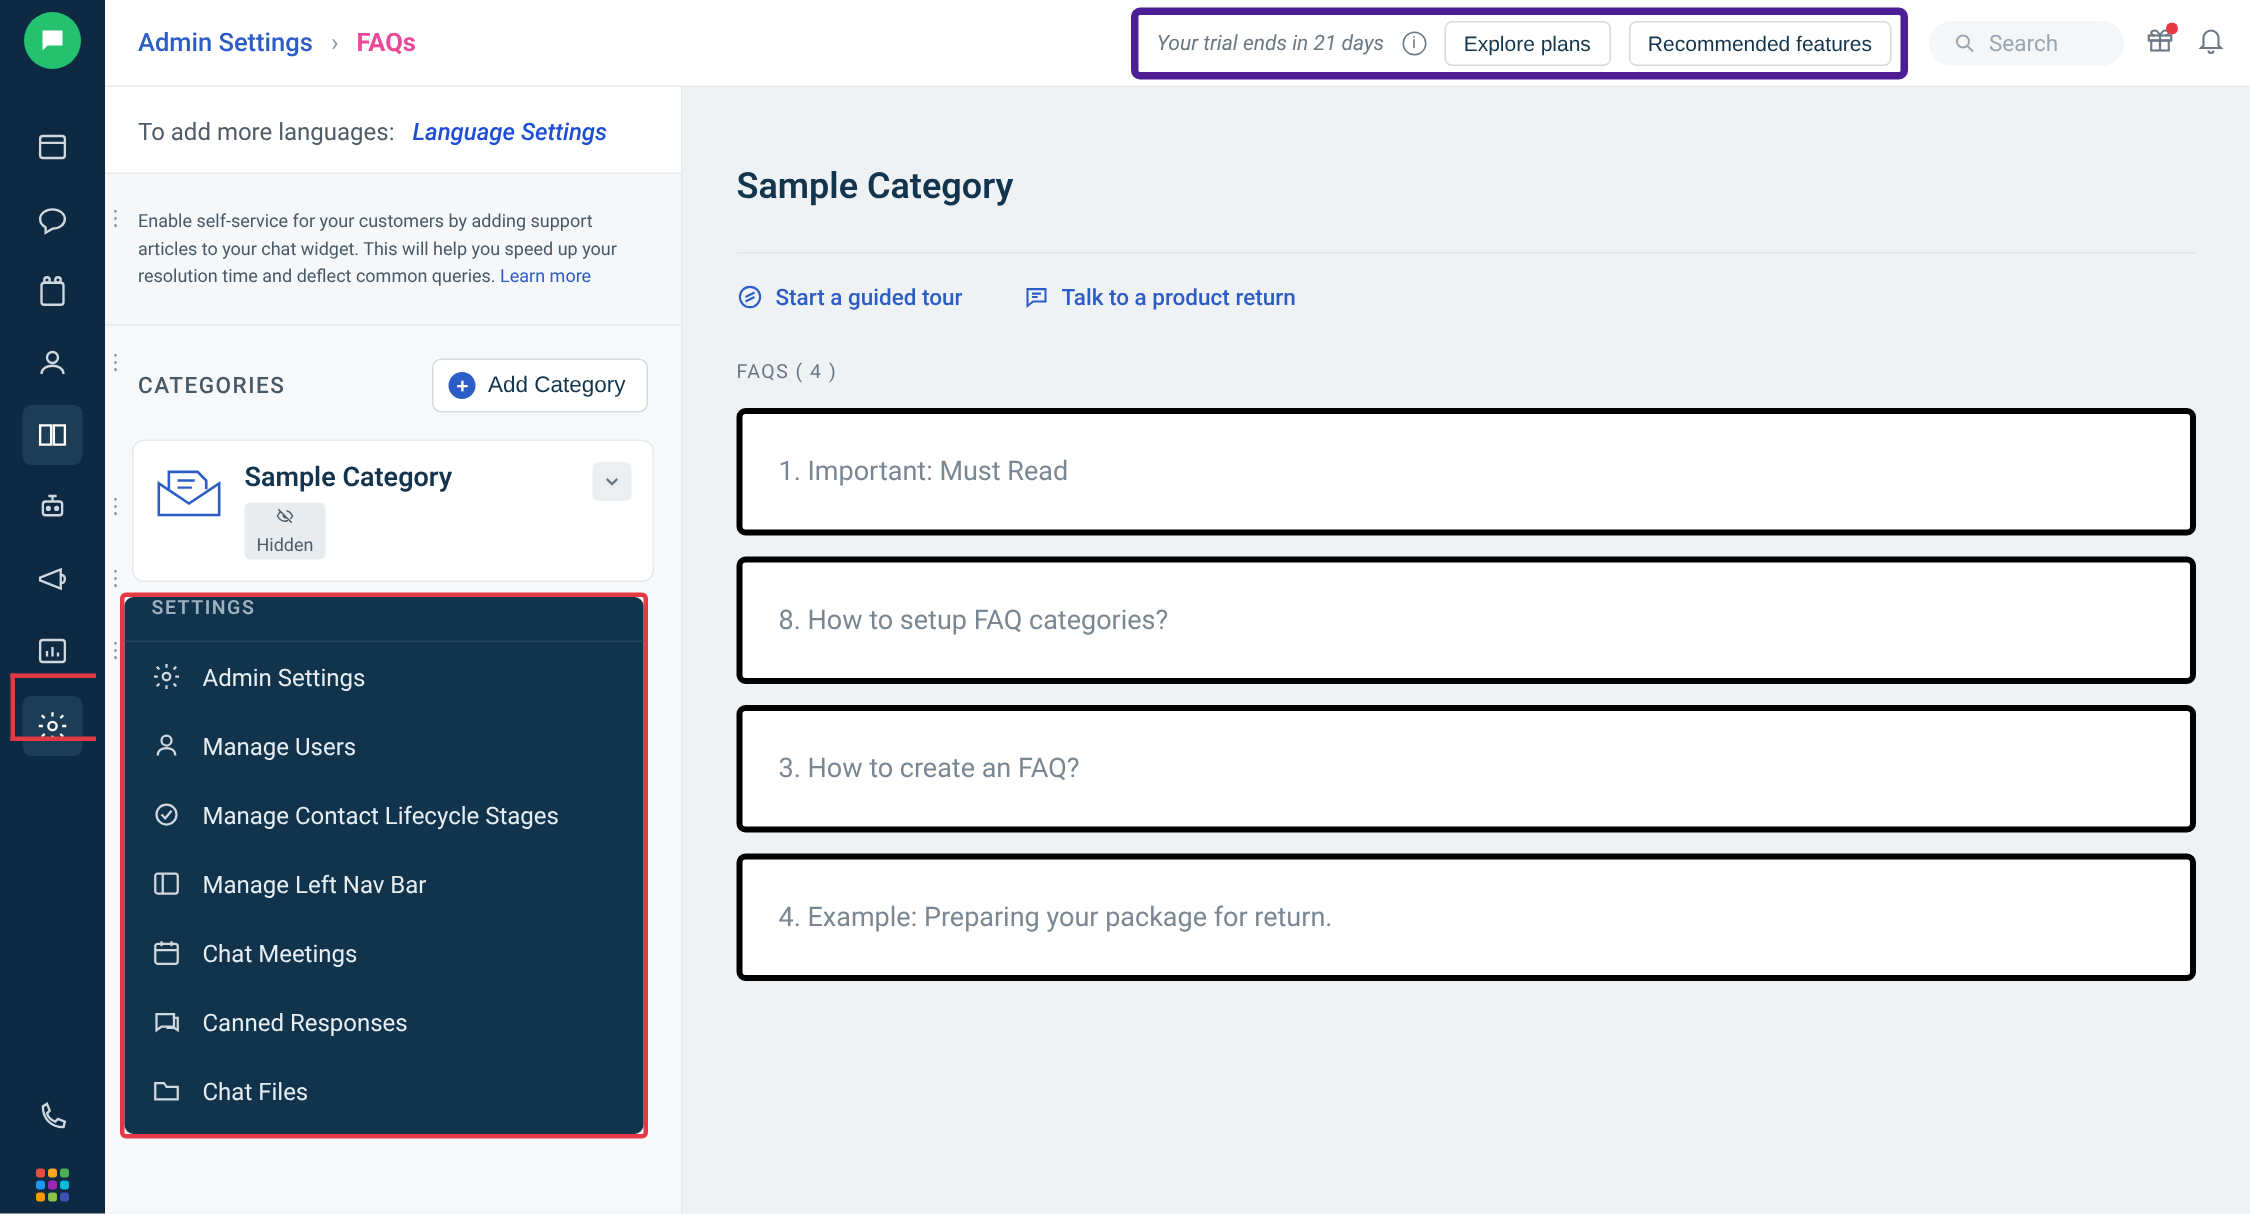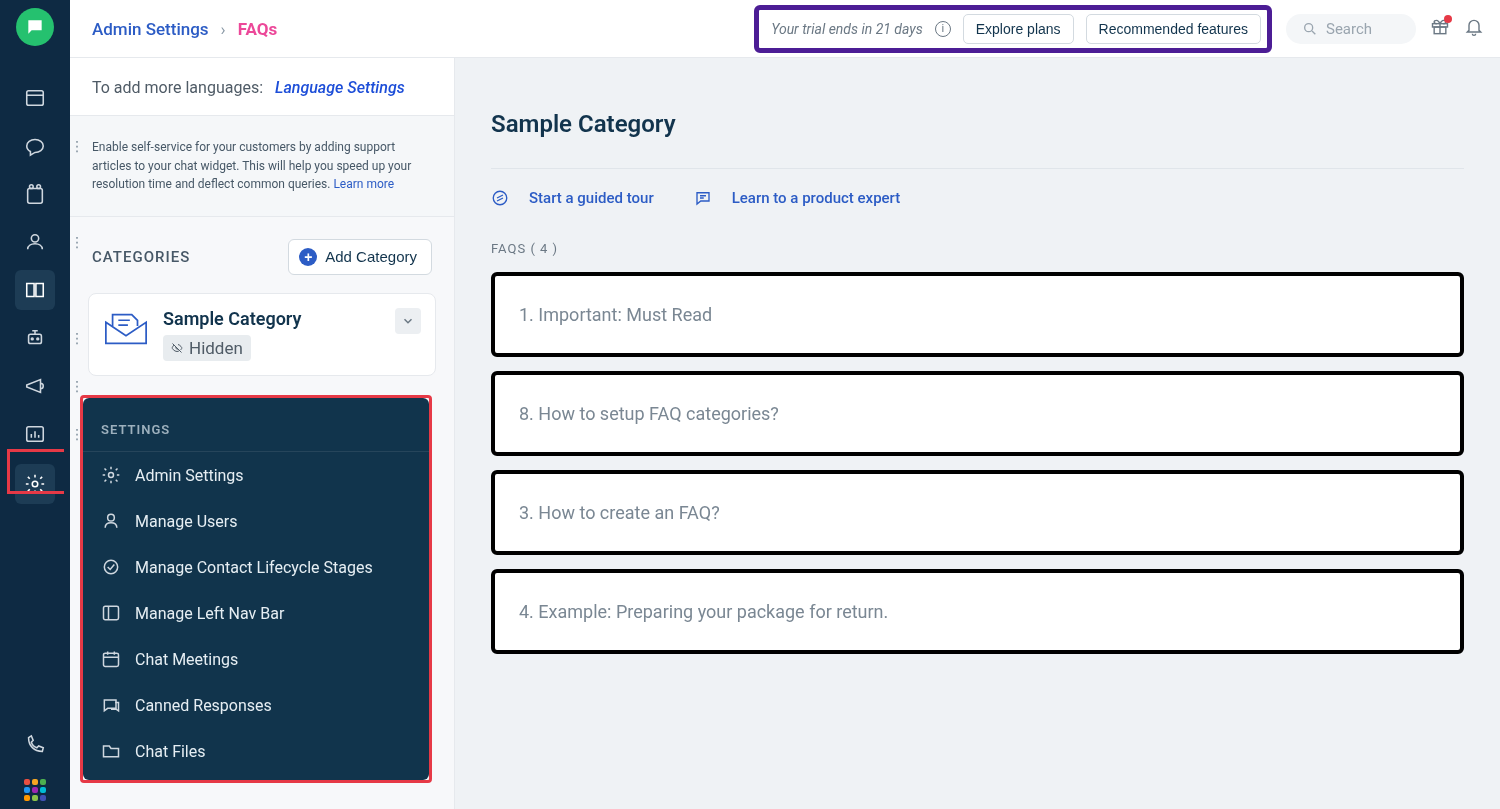--- a/index.html
+++ b/index.html
@@ -131,21 +131,21 @@
     .cat-card .envelope {
       width: 46px; height: 40px;
       stroke: #2c5cc5; fill: none;
     }
     .cat-card .body { flex: 1; }
     .cat-card .ctitle { font-size: 18px; font-weight: 600; color: #12344d; }
     .hidden-chip {
       display: inline-flex; align-items: center; gap: 6px;
       background: #e8ecef; border-radius: 4px;
       padding: 3px 8px; margin-top: 6px;
-      font-size: 17px; color: #4f5b66;
+      font-size: 12px; color: #4f5b66; flex-direction: column;
     }
     .cat-card .chev {
       width: 26px; height: 26px; border-radius: 4px;
       background: #eceff2;
       display:flex; align-items:center; justify-content:center;
       cursor: pointer;
     }
 
     
     .settings-popover-wrap {
@@ -157,21 +157,21 @@
       z-index: 25;
     }
     .settings-popover {
       background: #11344c;
       border-radius: 6px;
       width: 100%;
       padding-bottom: 6px;
     }
     .settings-popover .hdr {
       color: #9db0bd; font-size: 13px; letter-spacing: 1px; font-weight: 600;
-      padding: 24px 18px 14px 18px;
+      padding: 0 18px 14px 18px;
       border-bottom: 1px solid #26455b;
     }
     .s-item {
       display: flex; align-items: center; gap: 14px;
       padding: 13px 18px;
       color: #e6eef3; font-size: 16px;
       cursor: pointer;
     }
     .s-item svg { stroke: #cfd7df; fill: none; stroke-width: 1.8; width: 20px; height: 20px; }
 
@@ -215,21 +215,21 @@
       padding: 6px 16px; color:#9aa5af; font-size: 15px;
       width: 130px;
     }
     .topbar-icons { display:flex; align-items:center; gap:14px; color:#6b7884; position:relative; }
     .bell-dot { position:absolute; top:-2px; right:-2px; width:8px; height:8px; background:#e63946; border-radius:50%; }
 
     .main-body { padding: 110px 36px 0 36px; }
     .mtitle { font-size: 24px; font-weight: 600; color: #12344d; margin-bottom: 30px; }
     .divider { height:1px; background:#e0e5ea; margin-bottom: 20px; }
     .link-row { display:flex; gap: 40px; align-items:center; margin-bottom: 34px; }
-    .link-row a { color:#2c5cc5; text-decoration:none; font-size:15px; font-weight:500; display:flex; gap:20px; align-items:flex-start; }
+    .link-row a { color:#2c5cc5; text-decoration:none; font-size:15px; font-weight:500; display:flex; gap:8px; align-items:flex-start; }
     .link-row svg { stroke:#2c5cc5; fill:none; width:18px; height:18px; }
     .faq-count { font-size:13px; color:#6b7884; letter-spacing:1px; margin-bottom: 16px; }
     .faq-card {
       background:#fff; border:4px solid #000000; border-radius:6px;
       padding: 28px 24px; margin-bottom: 14px;
       color:#7a8793; font-size: 18px;
     }
   </style>
 </head>
 <body>
@@ -467,21 +467,21 @@
             <circle cx="12" cy="12" r="9" stroke-width="1.8"></circle>
             <path d="M8 12l8-4M8 16l8-4" stroke-width="1.8"></path>
           </svg>
         <span>Start a guided tour</span>
       </a>
       <a href="#">
         <svg viewBox="0 0 24 24">
             <path d="M4 5h16v11H9l-5 4V5z" stroke-width="1.8"></path>
             <path d="M8 9h8M8 12h5" stroke-width="1.8"></path>
           </svg>
-        <span>Learn to a product expert</span>
+        <span>Talk to a product return</span>
       </a>
     </div>
     <div class="faq-count">FAQS ( 4 )</div>
     <div id="faq-list">
         <div class="faq-card">1. Important: Must Read</div>
         <div class="faq-card">8. How to setup FAQ categories?</div>
         <div class="faq-card">3. How to create an FAQ?</div>
         <div class="faq-card">4. Example: Preparing your package for return.</div>
       </div>
   </div>

